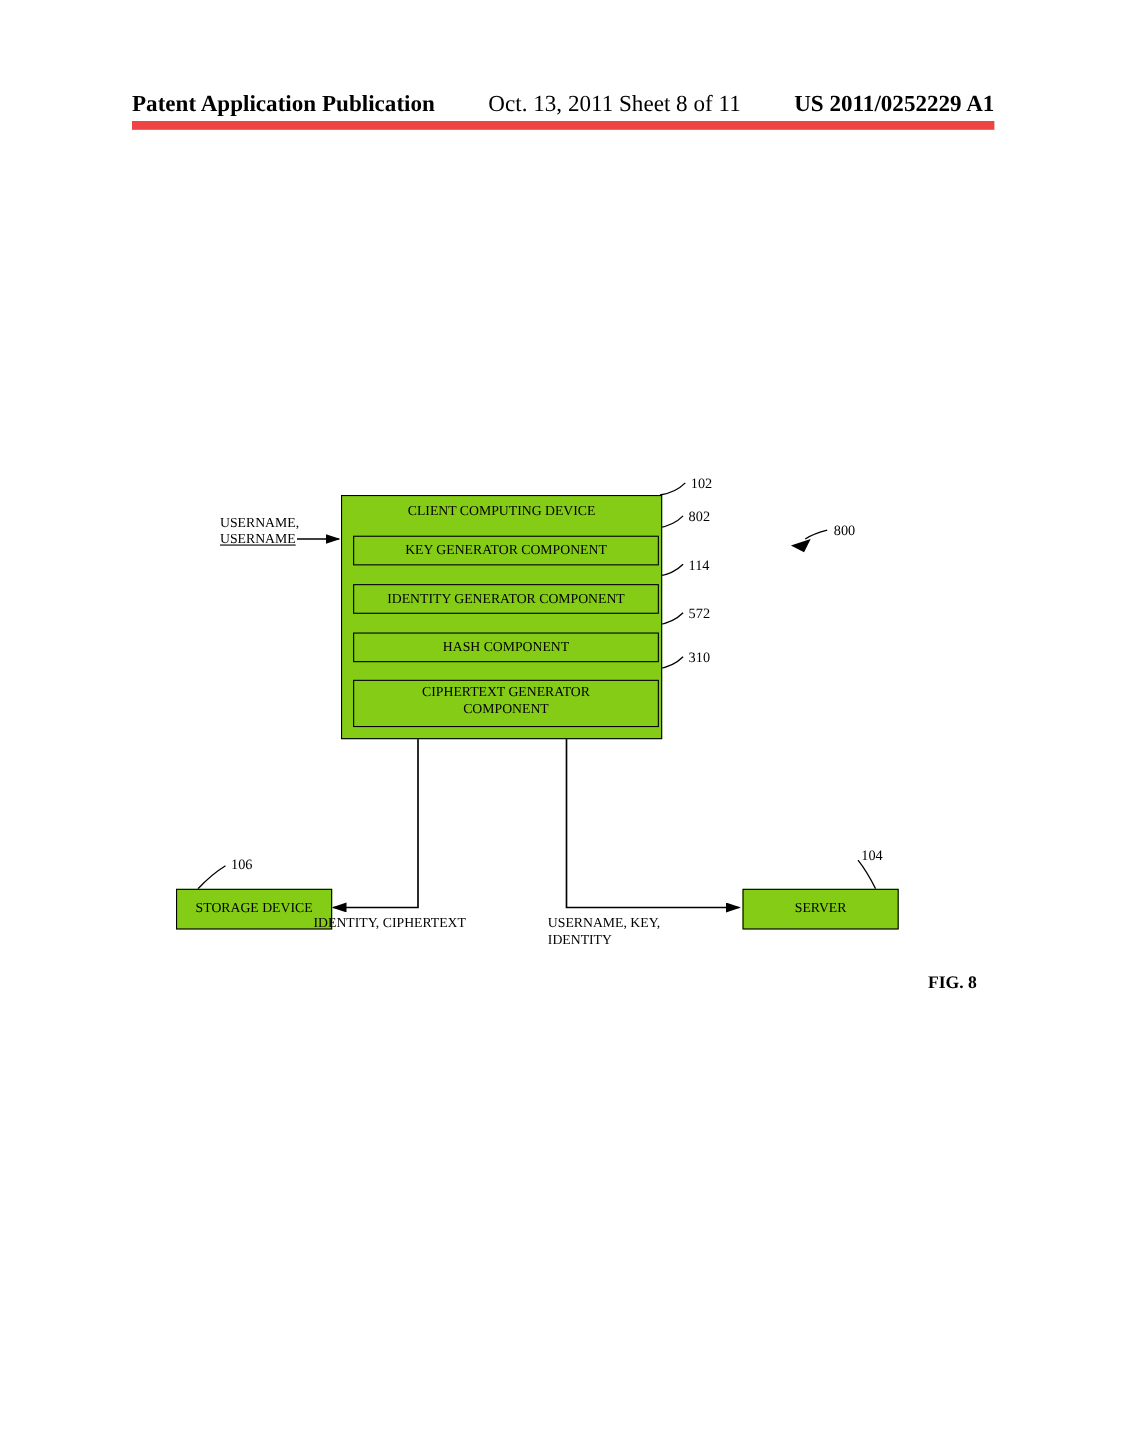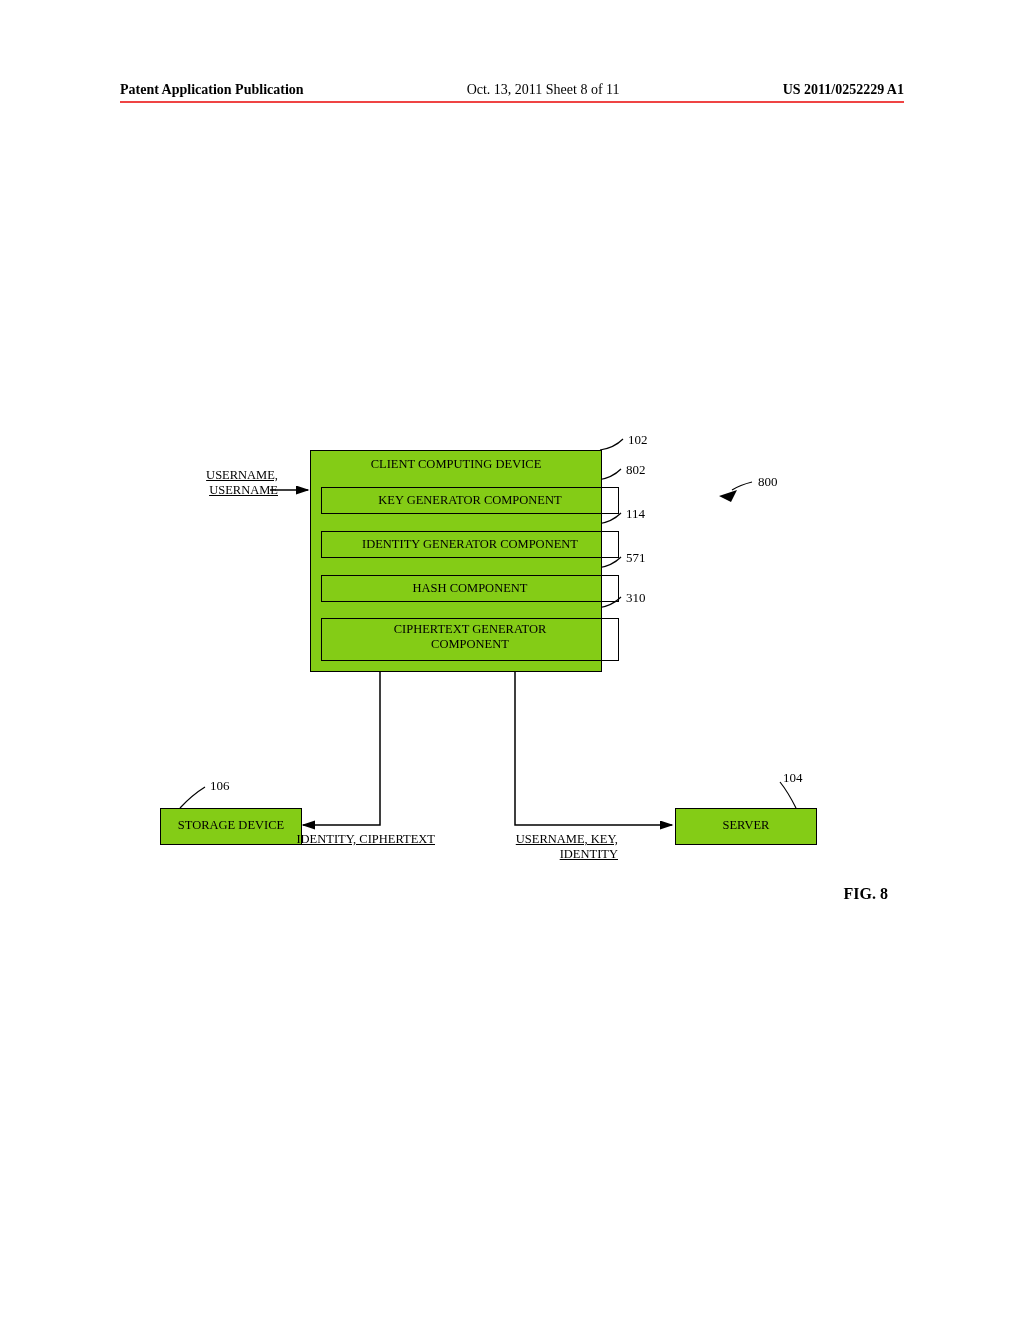--- a/index.html
+++ b/index.html
@@ -11,22 +11,22 @@
     height: 1320px;
     position: relative;
   }
   .header {
     position: absolute;
     top: 82px;
     left: 120px;
     right: 120px;
     display: flex;
     justify-content: space-between;
-    font-size: 14px;
-    border-bottom: 2px solid #ef4444;
+    font-size: 21px;
+    border-bottom: 8px solid #ef4444;
     padding-bottom: 3px;
   }
   .header-left { font-weight: bold; }
   .header-mid { }
   .header-right { font-weight: bold; }
   .diagram {
     position: absolute;
     top: 430px;
     left: 120px;
     width: 780px;
@@ -49,21 +49,21 @@
   .outer-title {
     padding-top: 6px;
     font-size: 12.5px;
   }
   .inner {
     position: absolute;
     left: 10px;
     width: 268px;
     border: 1.5px solid #000;
     font-size: 12.5px;
-    padding: 5px 14px;
+    padding: 5px 4px;
     text-align: center;
     line-height: 1.2;
   }
   .kg { top: 36px; }
   .ig { top: 80px; }
   .hc { top: 124px; }
   .cg { top: 167px; height: 33px; padding-top: 3px;}
   .storage {
     left: 40px;
     top: 378px;
@@ -95,23 +95,22 @@
     position: absolute;
     top: 0;
     left: 0;
     width: 780px;
     height: 470px;
     overflow: visible;
   }
   .inputlabel {
     position: absolute;
     font-size: 12.5px;
-    text-align: right;
+    text-align: left;
     line-height: 1.2;
-    text-decoration: underline;
   }
 </style>
 </head>
 <body>
 
 <div class="header">
   <span class="header-left">Patent Application Publication</span>
   <span class="header-mid">Oct. 13, 2011   Sheet 8 of 11</span>
   <span class="header-right">US 2011/0252229 A1</span>
 </div>
@@ -172,19 +171,19 @@
 
   <div class="inputlabel" style="left:378px; top:402px; width:120px;">
     <span>USERNAME, KEY,</span><br>
     <span>IDENTITY</span>
   </div>
 
   <div class="reflabel" style="left:508px; top:2px;">102</div>
   <div class="reflabel" style="left:638px; top:44px;">800</div>
   <div class="reflabel" style="left:506px; top:32px;">802</div>
   <div class="reflabel" style="left:506px; top:76px;">114</div>
-  <div class="reflabel" style="left:506px; top:120px;">571</div>
+  <div class="reflabel" style="left:506px; top:120px;">572</div>
   <div class="reflabel" style="left:506px; top:160px;">310</div>
   <div class="reflabel" style="left:90px; top:348px;">106</div>
   <div class="reflabel" style="left:649px; top:340px;margin-left:14px;">104</div>
 
   <div class="figlabel">FIG. 8</div>
 </div>
 
 </body></html>

